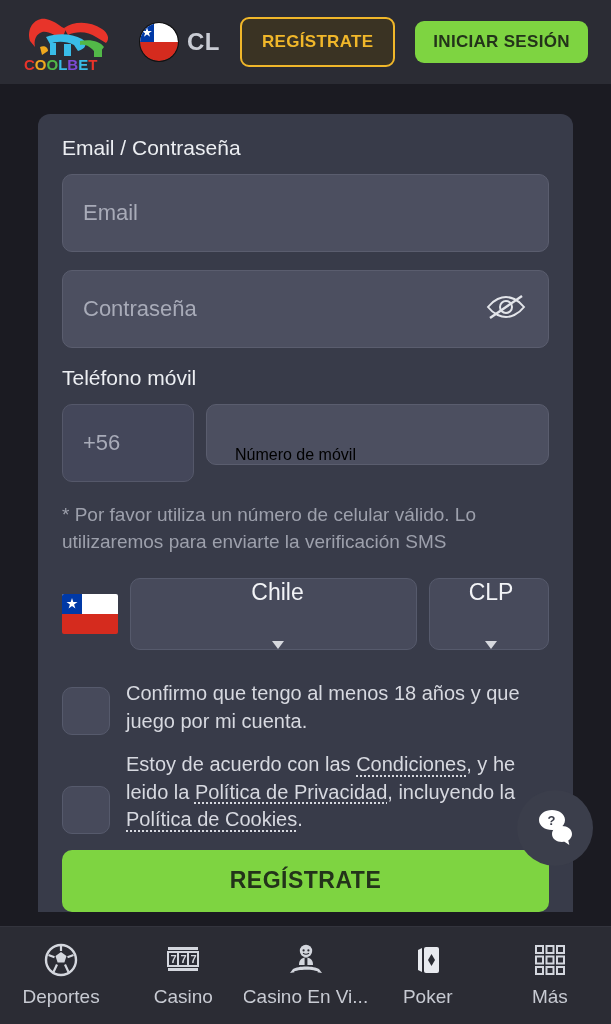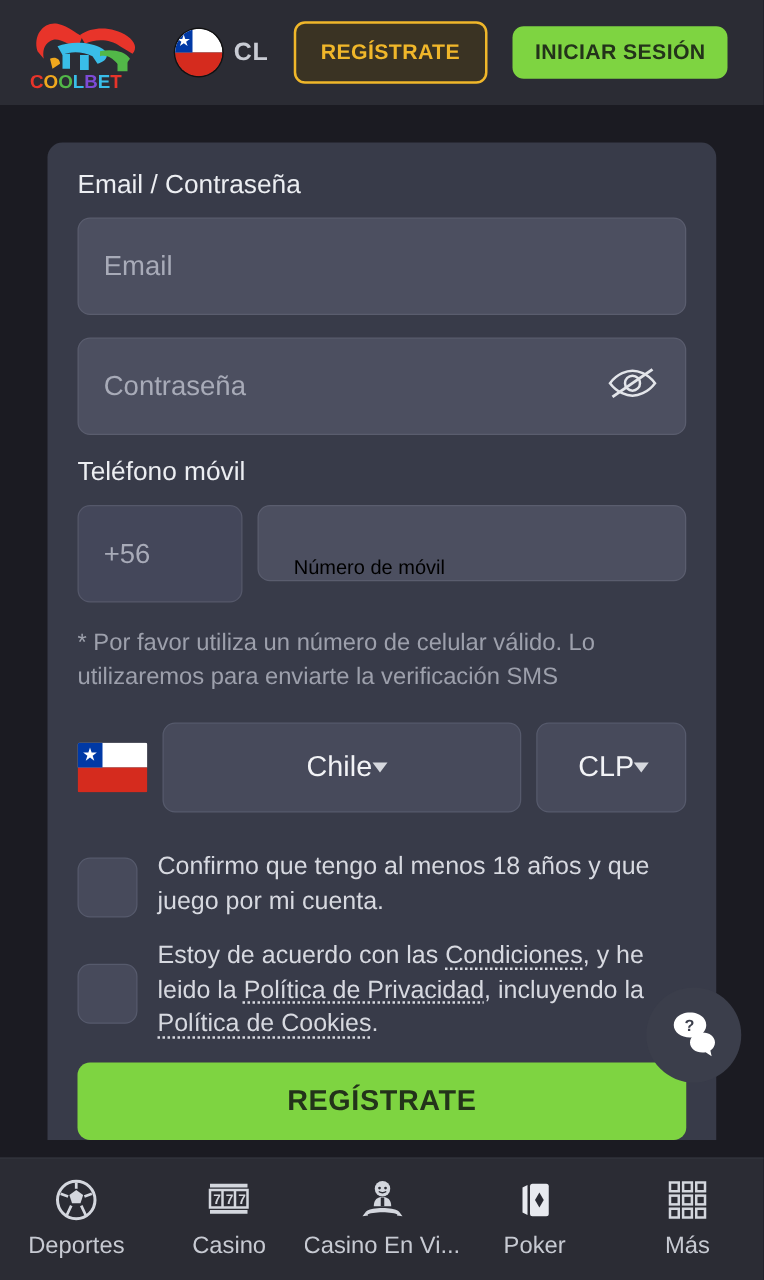--- a/index.html
+++ b/index.html
@@ -15,21 +15,21 @@
   .header {
     height: 84px; background: #2b2c34;
     display: flex; align-items: center; padding: 0 12px 0 16px; gap: 10px;
   }
   .logo { width: 104px; height: 62px; flex: none; position: relative; }
   .country { display: flex; align-items: center; gap: 9px; flex: none; margin-left: 10px; }
   .flag-circle {
     width: 38px; height: 38px; border-radius: 50%; overflow: hidden;
     position: relative; flex: none; box-shadow: 0 0 0 1px #111;
   }
-  .cl-label { color: #c9ccd4; font-size: 20px; font-weight: bold; letter-spacing: .5px; }
+  .cl-label { color: #c9ccd4; font-size: 24px; font-weight: bold; letter-spacing: .5px; }
 
   .btn-register {
     flex: none; height: 50px; padding: 0 20px; border-radius: 9px;
     border: 2px solid #f0b72a; background: #3a3323; color: #f0b72a;
     font-size: 17px; font-weight: bold; letter-spacing: .3px;
     display: flex; align-items: center; justify-content: center; cursor: pointer;
     margin-left: 10px; white-space: nowrap;
   }
   .btn-login {
     flex: none; height: 42px; padding: 0 18px; border-radius: 9px; border: none;
@@ -63,30 +63,30 @@
   .phone-input { flex: 1; height: 61px; background: #4c4f60; border: 1px solid #5a5d6e;
     border-radius: 10px; display: flex; align-items: flex-end; padding: 0 28px; }
 
   .hint { color: #9da0ac; font-size: 19px; line-height: 1.42; margin-bottom: 22px; }
 
   .selects { display: flex; align-items: center; gap: 0; margin-bottom: 30px; }
   .flag-rect { width: 56px; height: 40px; position: relative; flex: none; margin-right: 12px;
     border-radius: 2px; overflow: hidden; }
   .sel {
     height: 72px; background: #474a5b; border: 1px solid #565a6c; border-radius: 10px;
-    display: flex; align-items: center; justify-content: center;
-    padding: 0 16px 0 24px; cursor: pointer;
+    display: flex; align-items: center; justify-content: space-between;
+    padding: 0 16px 0 24px; cursor: pointer; flex-direction: column;
   }
   .sel-country { flex: 1; margin-right: 12px; }
   .sel-currency { width: 120px; padding: 0 14px 0 18px; }
   .sel .val { color: #f2f3f6; font-size: 23px; }
   .caret { width: 0; height: 0; border-left: 6px solid transparent; border-right: 6px solid transparent;
     border-top: 8px solid #d6d8de; }
 
-  .check-row { display: flex; gap: 16px; margin-bottom: 16px; align-items: center; }
+  .check-row { display: flex; gap: 16px; margin-bottom: 16px; align-items: flex-end; }
   .checkbox { width: 48px; height: 48px; flex: none; background: #474a5b; border: 1px solid #565a6c;
     border-radius: 10px; cursor: pointer; margin-top: 4px; }
   .check-text { color: #d7d9e0; font-size: 20px; line-height: 1.38; }
   .dotted { text-decoration: underline dotted; text-underline-offset: 4px; cursor: pointer; }
 
   .btn-submit {
     width: 100%; height: 62px; background: #7ed441; border: none; border-radius: 10px;
     color: #23331a; font-size: 23px; font-weight: bold; letter-spacing: .5px;
     display: flex; align-items: center; justify-content: center; cursor: pointer;
     margin-top: 10px;

